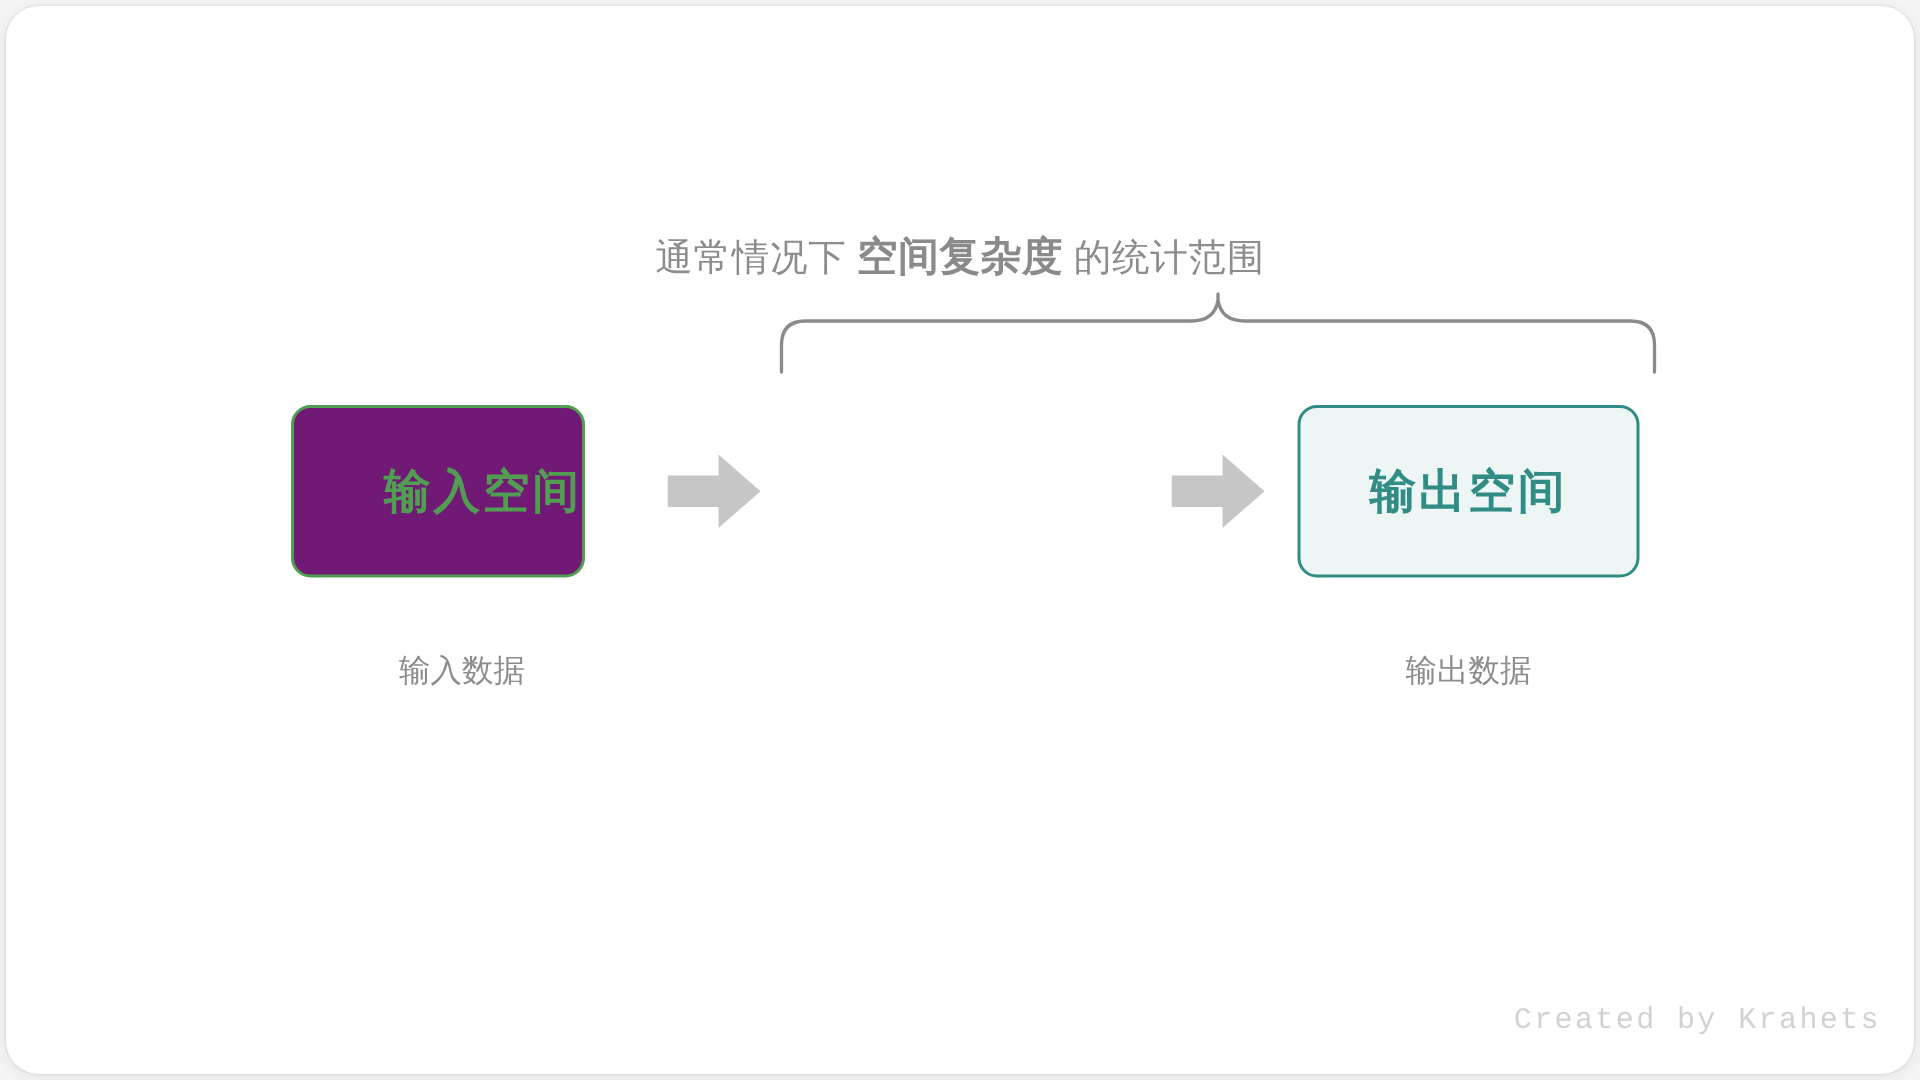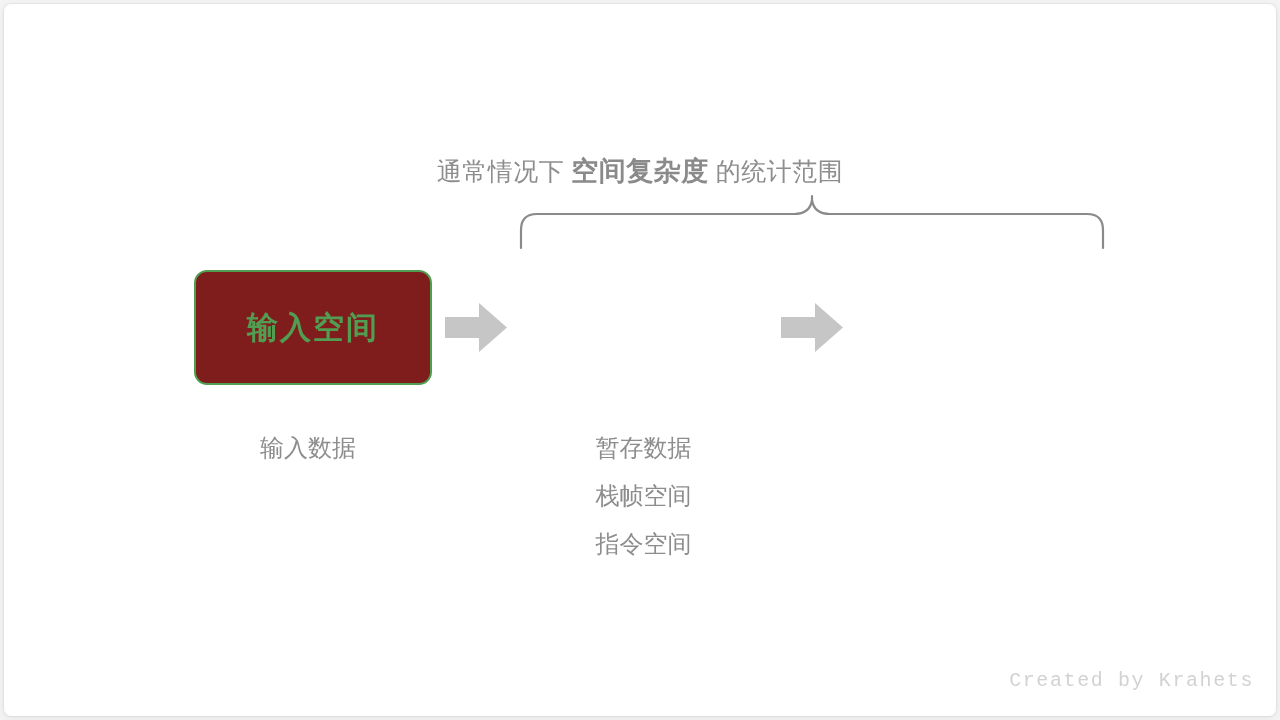--- a/index.html
+++ b/index.html
@@ -21,21 +21,21 @@
   }
 
   
   #card {
     position: absolute;
     left: 4px;
     top: 4px;
     width: 1272px;
     height: 712px;
     background: #ffffff;
-    border-radius: 7px;
+    border-radius: 22px;
     box-shadow: 0 0 0 1px rgba(0,0,0,0.045), 0 2px 10px rgba(0,0,0,0.07);
     overflow: hidden;
   }
 
   
   #caption {
     position: absolute;
     left: 0;
     top: 148px;
     width: 1272px;
@@ -74,24 +74,25 @@
     display: flex;
     align-items: center;
     justify-content: center;
     font-size: 31px;
     font-weight: bold;
     letter-spacing: 2px;
   }
 
   #box-input {
     left: 190px;
-    width: 238px;
-    background: #7f1d1d;
+    width: 196px;
+    background: #701a75;
     border-color: #519e52;
     color: #519e52;
+    justify-content: flex-end;
   }
 
   #box-temp {
     left: 525px;
     width: 229px;
     background: #eaf5fd;
     border-color: #1c86d1;
     color: #1c86d1;
   }
 
@@ -112,21 +113,21 @@
   }
   #arrow-1 { left: 441px; }
   #arrow-2 { left: 777px; }
 
   
   .labels {
     position: absolute;
     top: 420px;
     text-align: center;
     color: #8d8d8d;
-    font-size: 24px;
+    font-size: 21px;
     line-height: 48px;
     white-space: nowrap;
   }
   #labels-input  { left: 190px; width: 228px; }
   #labels-temp   { left: 525px; width: 229px; }
   #labels-output { left: 861px; width: 228px; }
 
   
   #credit {
     position: absolute;
@@ -160,36 +161,37 @@
                L 568 20
                Q 584 20 584 36
                L 584 54" fill="none" stroke="#8a8a8a" stroke-width="2.2" stroke-linecap="round" stroke-linejoin="round"></path>
     </svg>
 
     <div class="box" id="box-input">
       <span>输入空间</span>
     </div>
 
 
+    <div class="box" id="box-output">
+      <span>输出空间</span>
+    </div>
 
     <svg class="arrow" id="arrow-1" viewBox="0 0 62 49">
       <path d="M 0 14 L 34 14 L 34 0 L 62 24.5 L 34 49 L 34 35 L 0 35 Z" fill="#c6c6c6"></path>
     </svg>
 
     <svg class="arrow" id="arrow-2" viewBox="0 0 62 49">
       <path d="M 0 14 L 34 14 L 34 0 L 62 24.5 L 34 49 L 34 35 L 0 35 Z" fill="#c6c6c6"></path>
     </svg>
 
     <div class="labels" id="labels-input">
       <div>输入数据</div>
     </div>
 
-    <div class="labels" id="labels-temp">
-      <div>暂存数据</div>
-      <div>栈帧空间</div>
-      <div>指令空间</div>
+
+    <div class="labels" id="labels-output">
+      <div>输出数据</div>
     </div>
-
 
     <div id="credit">Created by Krahets</div>
 
   </div>
 </div>
 
 </body></html>

